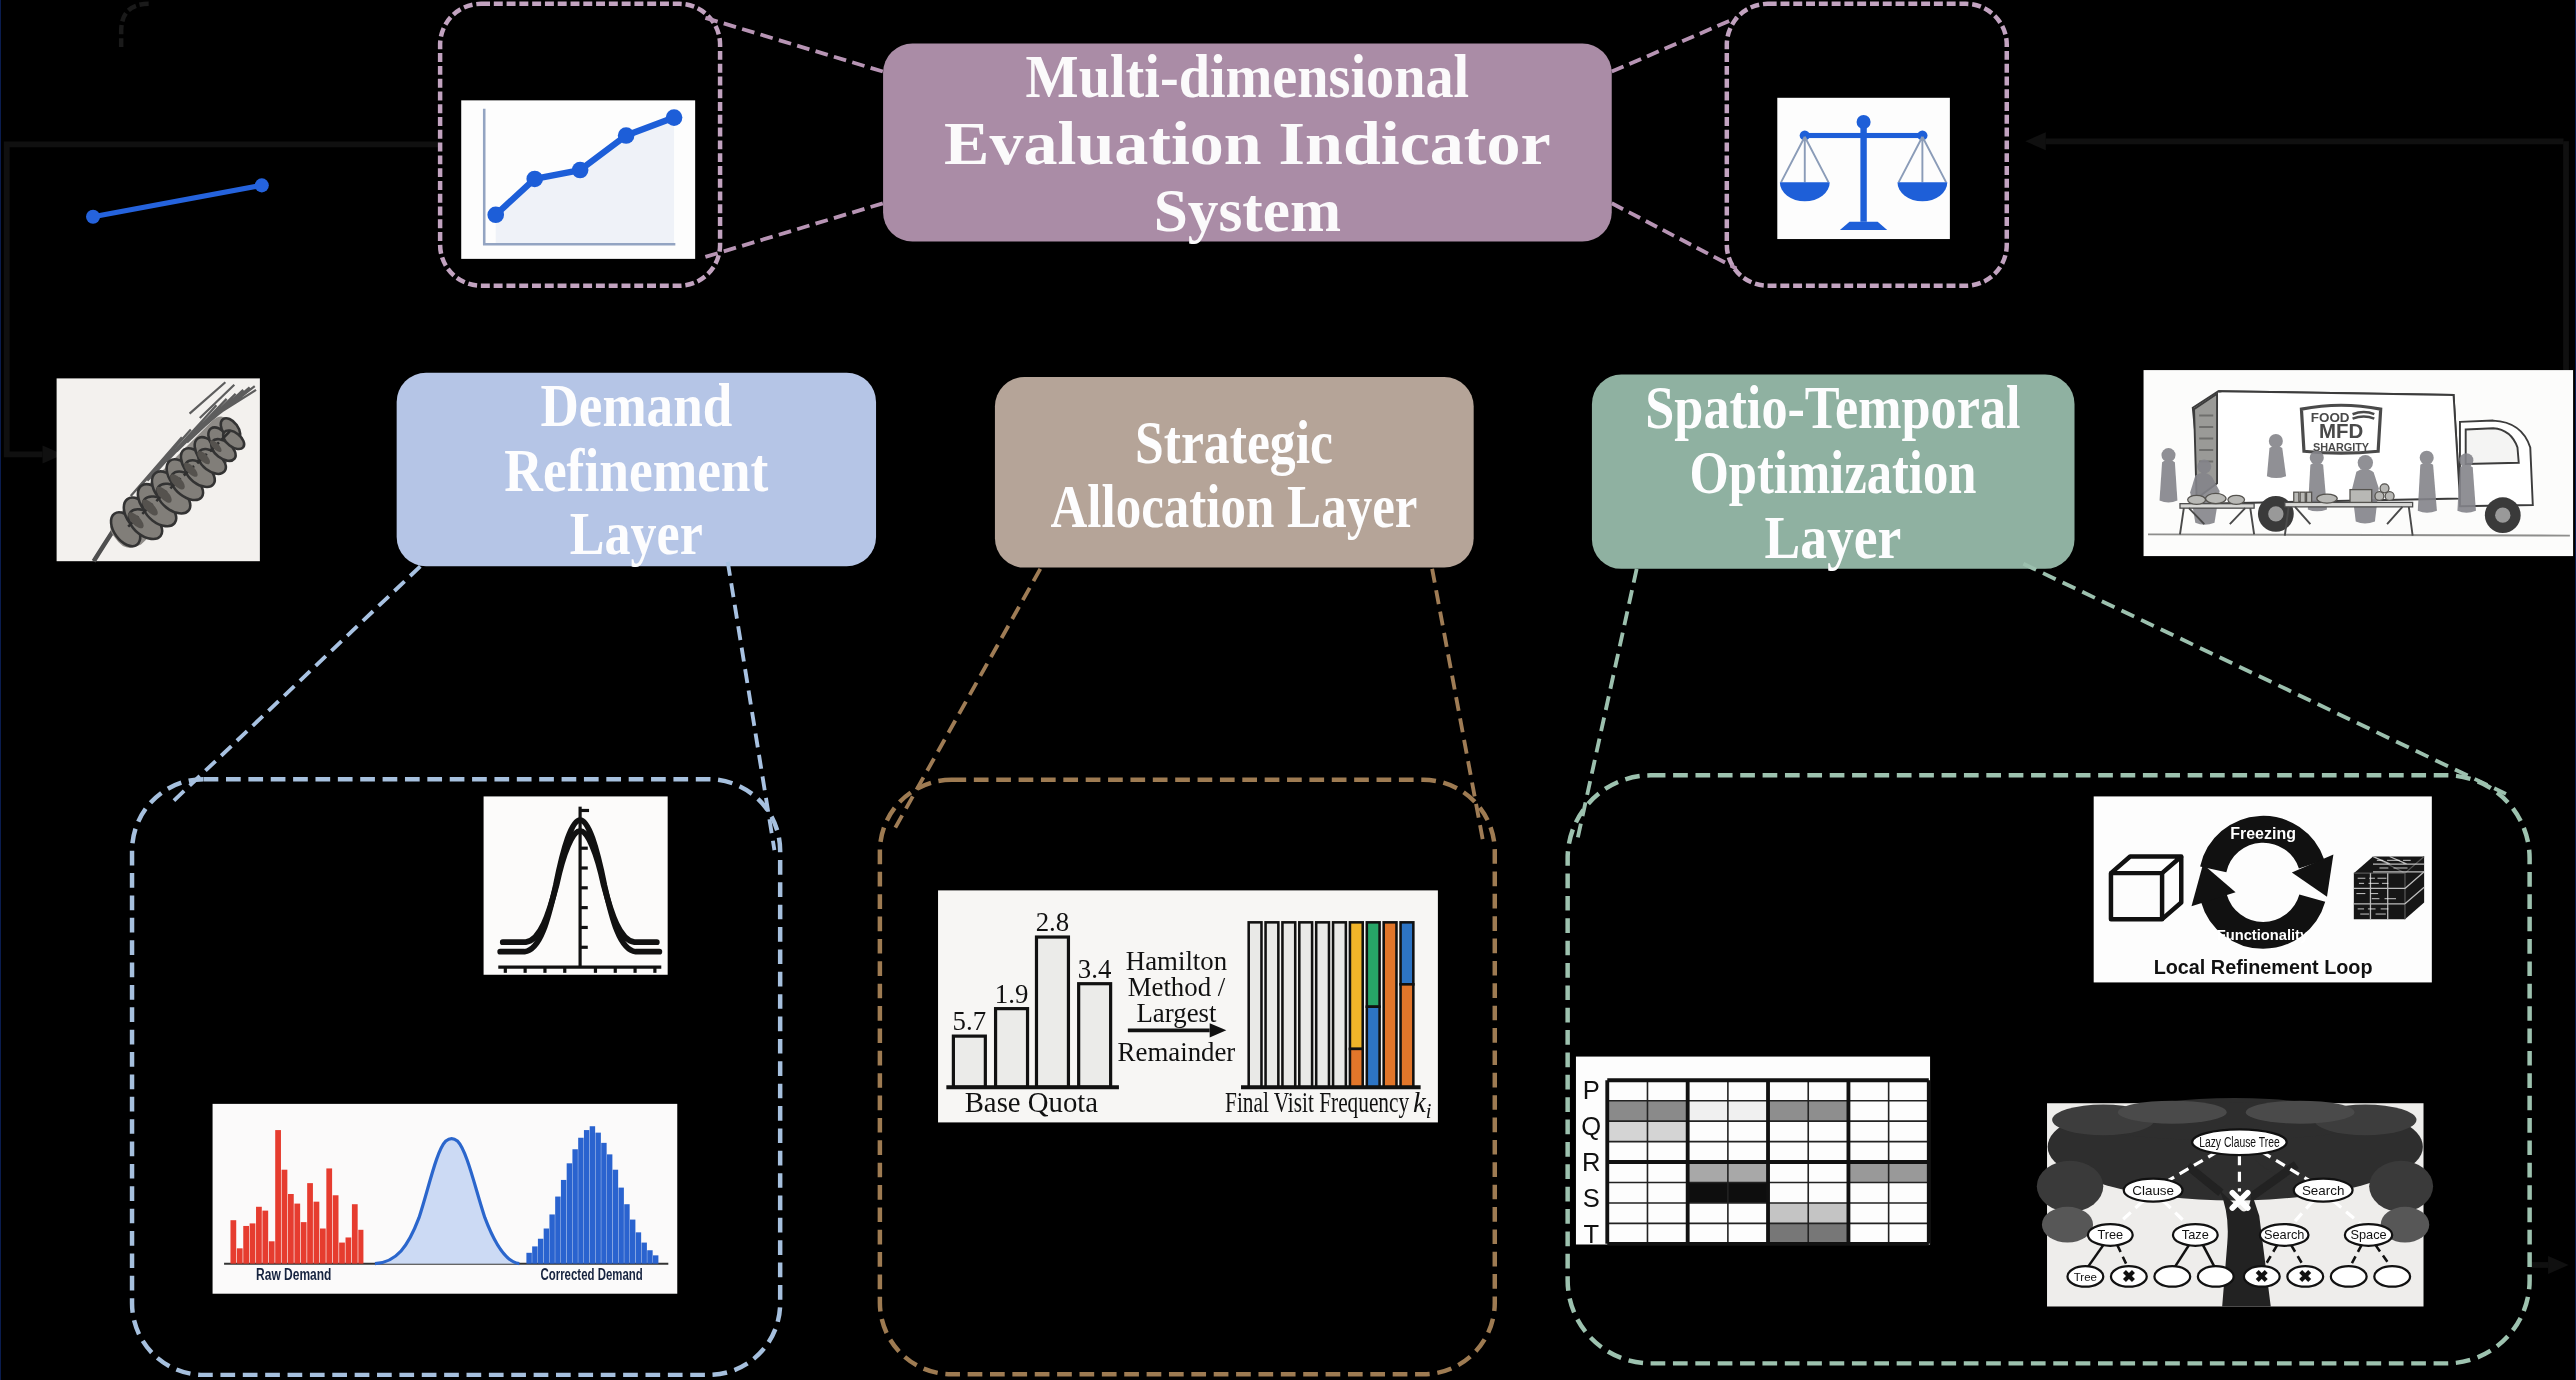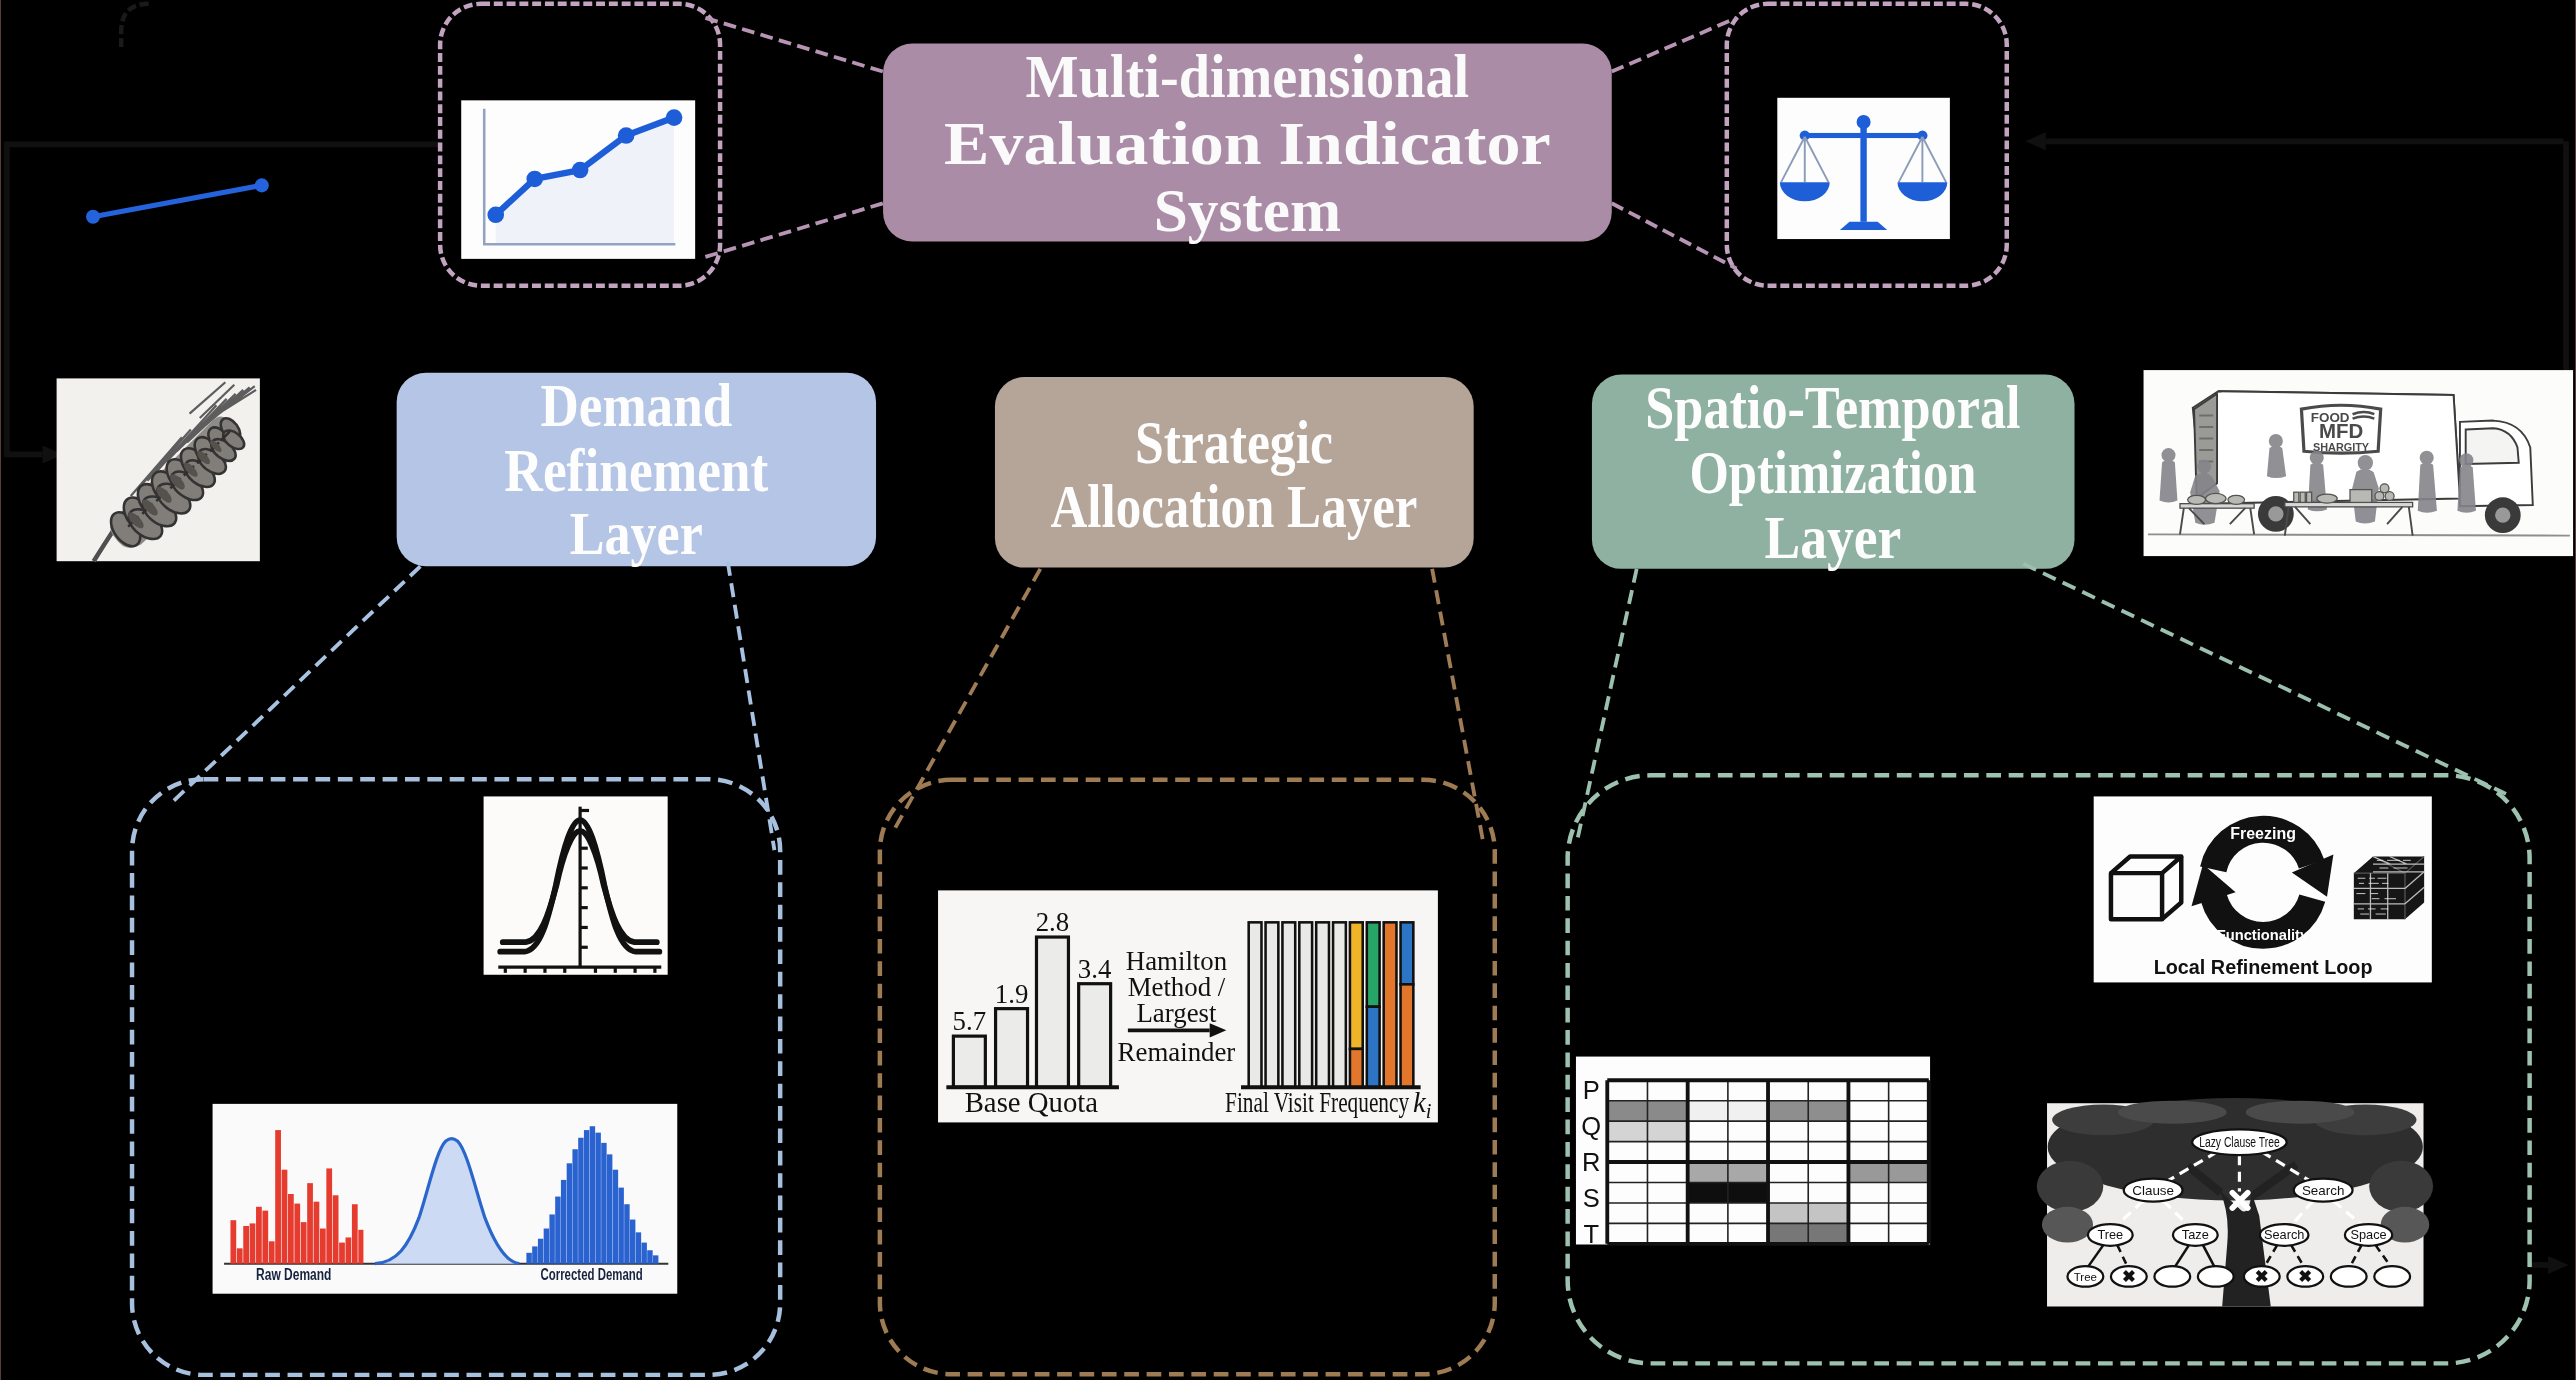--- a/index.html
+++ b/index.html
@@ -1,16 +1,16 @@
 <!DOCTYPE html>
 <html style="font-size:10.2px"><head>
 <meta charset="utf-8">
 <style>
 html,body{margin:0;padding:0;background:#000;}
-#page{position:relative;width:2576px;height:1380px;background:#fca5a5;overflow:hidden;}
+#page{position:relative;width:2576px;height:1380px;background:#1d4ed8;overflow:hidden;}
 </style>
 </head>
 <body>
 <div id="page">
 <svg width="2576" height="1380" viewBox="0 0 4029 2159">
 <rect x="0" y="0" width="4029" height="2159" fill="#000"></rect>
 
 <g stroke="#101010" stroke-width="9" fill="none">
   <path d="M688 226 H10 V711 H66"></path>
   <path d="M4010 221 H3200"></path>

